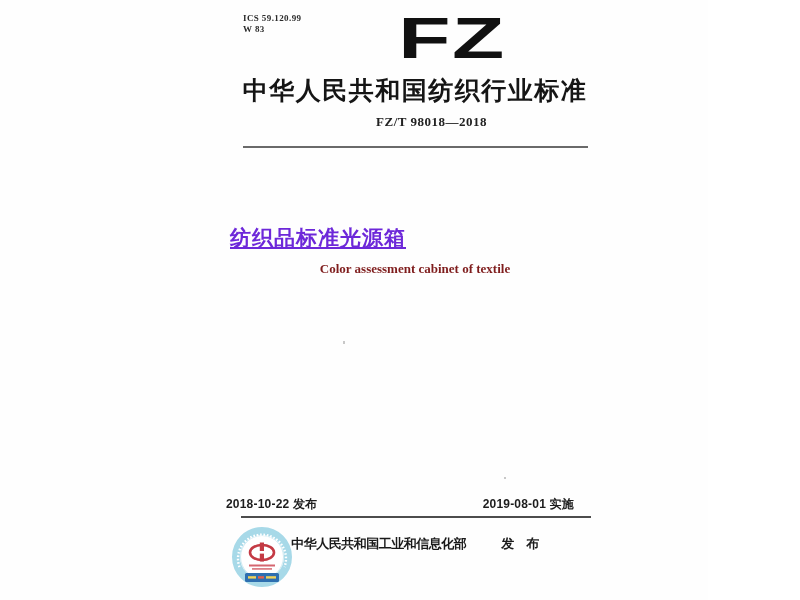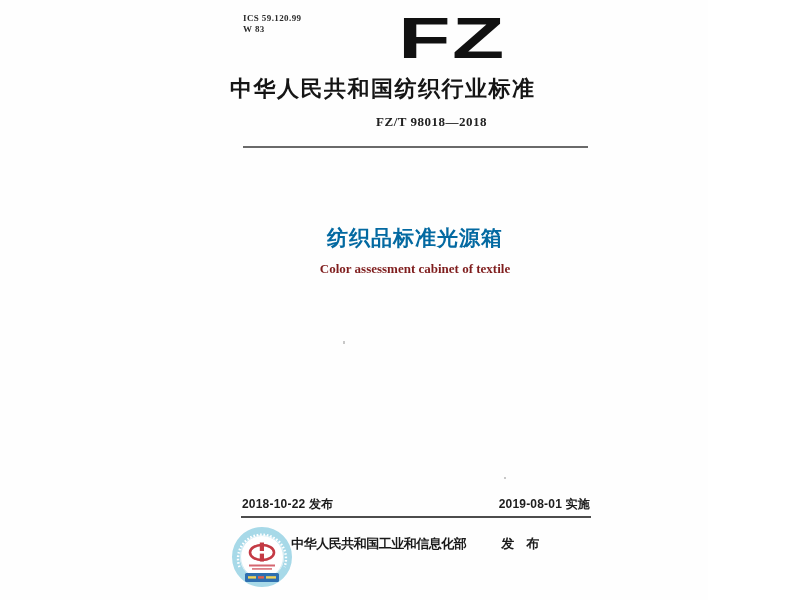--- a/index.html
+++ b/index.html
@@ -42,22 +42,22 @@
     transform: scaleX(1.5);
     transform-origin: right center;
     letter-spacing: 1px;
   }
   
   .header-title {
     position: absolute;
     left: 230px;
     top: 74px;
     width: 370px;
-    text-align: left;
-    font-size: 22px;
+    text-align: center;
+    font-size: 25px;
     font-weight: 700;
     letter-spacing: 1.5px;
     color: #151515;
     white-space: nowrap;
   }
   
   .standard-number {
     position: absolute;
     right: 221px;
     top: 114px;
@@ -74,42 +74,42 @@
     width: 345px;
     height: 2px;
     background: #6a6a6a;
   }
   
   .doc-title-zh {
     position: absolute;
     left: 230px;
     top: 224px;
     width: 370px;
-    text-align: center;
     font-size: 21px;
     font-weight: 700;
     letter-spacing: 1px;
-    color: #0369a1;
+    color: #6d28d9;
     white-space: nowrap;
+    text-decoration: underline;
   }
   .doc-title-en {
     position: absolute;
     left: 230px;
     top: 261px;
     width: 370px;
     text-align: center;
     font-family: "Liberation Serif", serif;
     font-size: 13px;
     font-weight: 700;
     color: #7f1d1d;
   }
   
   .dates-row {
     position: absolute;
-    left: 242px;
+    left: 226px;
     top: 496px;
     width: 348px;
     display: flex;
     justify-content: space-between;
     font-size: 12px;
     font-weight: 700;
     letter-spacing: 0.2px;
     color: #1d1d1d;
     gap: 28px;
   }

